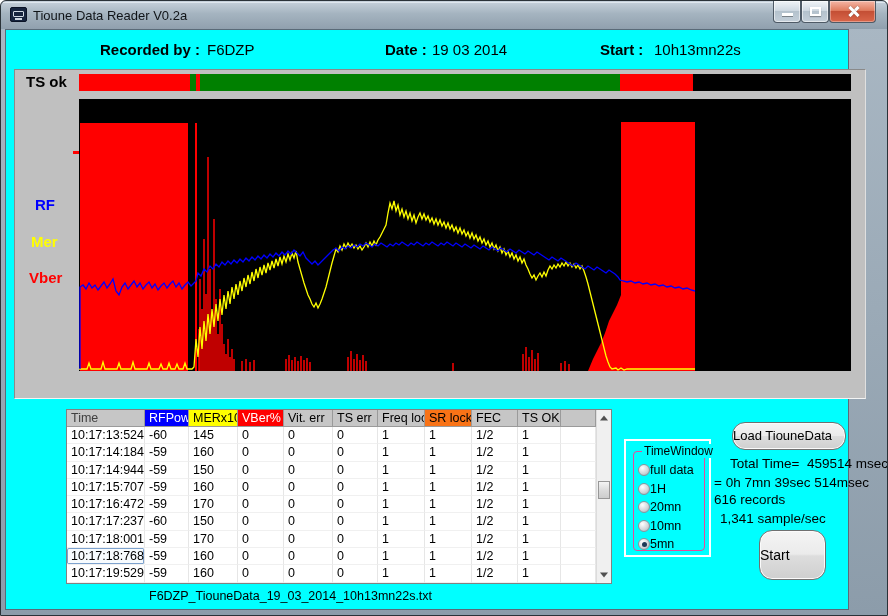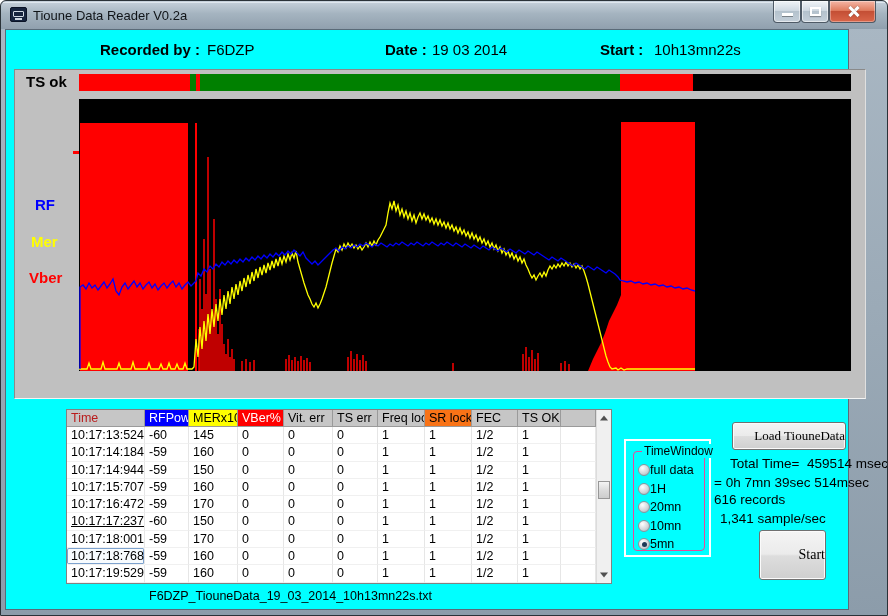--- a/index.html
+++ b/index.html
@@ -66,22 +66,22 @@
 
   
   #white-box { position:absolute; left:618px; top:409px; width:87px; height:118px; border:2px solid #ffffff; }
   #groupbox { position:absolute; left:627px; top:421px; width:72px; height:100px; border:1px solid #ec4899; border-radius:4px; }
   #groupbox-title { position:absolute; left:8px; top:-8px; background:#00ffff; padding:0 2px; font-size:12px; color:#000; white-space:nowrap; }
   .radio-row { position:absolute; left:4px; height:16px; display:flex; align-items:center; gap:0;text-align:center; }
   .radio { width:12px; height:12px; border-radius:50%; background:radial-gradient(circle at 35% 30%, #ffffff, #cfd4d8 60%, #9aa4ac); border:1px solid #8a959d; position:relative; }
   .radio.sel:after { content:""; position:absolute; left:2.5px; top:2.5px; width:5px; height:5px; border-radius:50%; background:#1d3a57; }
   .radio-label { font-size:12.5px; color:#000; white-space:nowrap; }
 
-  .w7btn { position:absolute; border:1px solid #707070; border-radius:3px; color:#000; text-align:right;
-    background:linear-gradient(#f4f4f4,#ebebeb 48%,#dddddd 52%,#cfcfcf); box-shadow:inset 0 0 0 1px #fbfbfb;font-family:Liberation Serif, serif; }
+  .w7btn { position:absolute; border:1px solid #707070; border-radius:13px; color:#000; text-align:left;
+    background:linear-gradient(#f4f4f4,#ebebeb 48%,#dddddd 52%,#cfcfcf); box-shadow:inset 0 0 0 1px #fbfbfb; }
   #btn-load { left:726px; top:392px; width:114px; height:28px; font-size:13px; line-height:26px; }
   #btn-quit { left:753px; top:500px; width:67px; height:50px; font-size:14px; line-height:48px; }
 
   .stat { position:absolute; font-size:13.5px; color:#000; white-space:pre; }
   #footer-filename { position:absolute; left:143px; top:559px; font-size:12.5px; color:#000; white-space:pre; }
 </style>
 </head>
 <body>
 
 <div id="stage">
@@ -184,21 +184,21 @@
           </svg>
       </div>
       <span class="series-label" style="left:20px; top:126px; color:#0000ff">RF</span>
       <span class="series-label" style="left:16px; top:163px; color:#ffff00">Mer</span>
       <span class="series-label" style="left:14px; top:199px; color:#ff0000">Vber</span>
     </div>
 
     <div id="table">
       <div id="grid">
           <div class="trow head">
-            <div class="tcell" style="width: 78px; background: rgb(198, 198, 198); color: #b91c1c; flex: 0 0 78px;">Time</div>
+            <div class="tcell" style="width: 78px; background: rgb(198, 198, 198); color: #404040; flex: 0 0 78px;">Time</div>
             <div class="tcell" style="width: 44px; background: rgb(0, 0, 255); color: rgb(255, 255, 255); flex: 0 0 44px;">RFPower</div>
             <div class="tcell" style="width: 49px; background: rgb(255, 255, 0); color: rgb(0, 0, 0); flex: 0 0 49px;">MERx10</div>
             <div class="tcell" style="width: 46px; background: rgb(255, 0, 0); color: rgb(255, 255, 255); flex: 0 0 46px;">VBer%</div>
             <div class="tcell" style="width: 49px; background: rgb(198, 198, 198); color: rgb(0, 0, 0); flex: 0 0 49px;">Vit. err</div>
             <div class="tcell" style="width: 45px; background: rgb(198, 198, 198); color: rgb(0, 0, 0); flex: 0 0 45px;">TS err</div>
             <div class="tcell" style="width: 47px; background: rgb(198, 198, 198); color: rgb(0, 0, 0); flex: 0 0 47px;">Freq lock</div>
             <div class="tcell" style="width: 47px; background: #f97316; color: rgb(0, 0, 0); flex: 0 0 47px;">SR lock</div>
             <div class="tcell" style="width: 46px; background: rgb(198, 198, 198); color: rgb(0, 0, 0); flex: 0 0 46px;">FEC</div>
             <div class="tcell" style="width: 43px; background: rgb(198, 198, 198); color: rgb(0, 0, 0); flex: 0 0 43px;">TS OK</div>
             <div class="tcell" style="flex: 1 1 auto; background: rgb(198, 198, 198);"></div>
@@ -262,21 +262,21 @@
             <div class="tcell" style="width: 46px; flex: 0 0 46px;">0</div>
             <div class="tcell" style="width: 49px; flex: 0 0 49px;">0</div>
             <div class="tcell" style="width: 45px; flex: 0 0 45px;">0</div>
             <div class="tcell" style="width: 47px; flex: 0 0 47px;">1</div>
             <div class="tcell" style="width: 47px; flex: 0 0 47px;">1</div>
             <div class="tcell" style="width: 46px; flex: 0 0 46px;">1/2</div>
             <div class="tcell" style="width: 43px; flex: 0 0 43px;">1</div>
             <div class="tcell" style="flex: 1 1 auto;"></div>
           </div>
           <div class="trow">
-            <div class="tcell" style="width: 78px; flex: 0 0 78px; text-decoration: underline;">10:17:17:237</div>
+            <div class="tcell" style="width: 78px; flex: 0 0 78px;">10:17:17:237</div>
             <div class="tcell" style="width: 44px; flex: 0 0 44px;">-60</div>
             <div class="tcell" style="width: 49px; flex: 0 0 49px;">150</div>
             <div class="tcell" style="width: 46px; flex: 0 0 46px;">0</div>
             <div class="tcell" style="width: 49px; flex: 0 0 49px;">0</div>
             <div class="tcell" style="width: 45px; flex: 0 0 45px;">0</div>
             <div class="tcell" style="width: 47px; flex: 0 0 47px;">1</div>
             <div class="tcell" style="width: 47px; flex: 0 0 47px;">1</div>
             <div class="tcell" style="width: 46px; flex: 0 0 46px;">1/2</div>
             <div class="tcell" style="width: 43px; flex: 0 0 43px;">1</div>
             <div class="tcell" style="flex: 1 1 auto;"></div>

